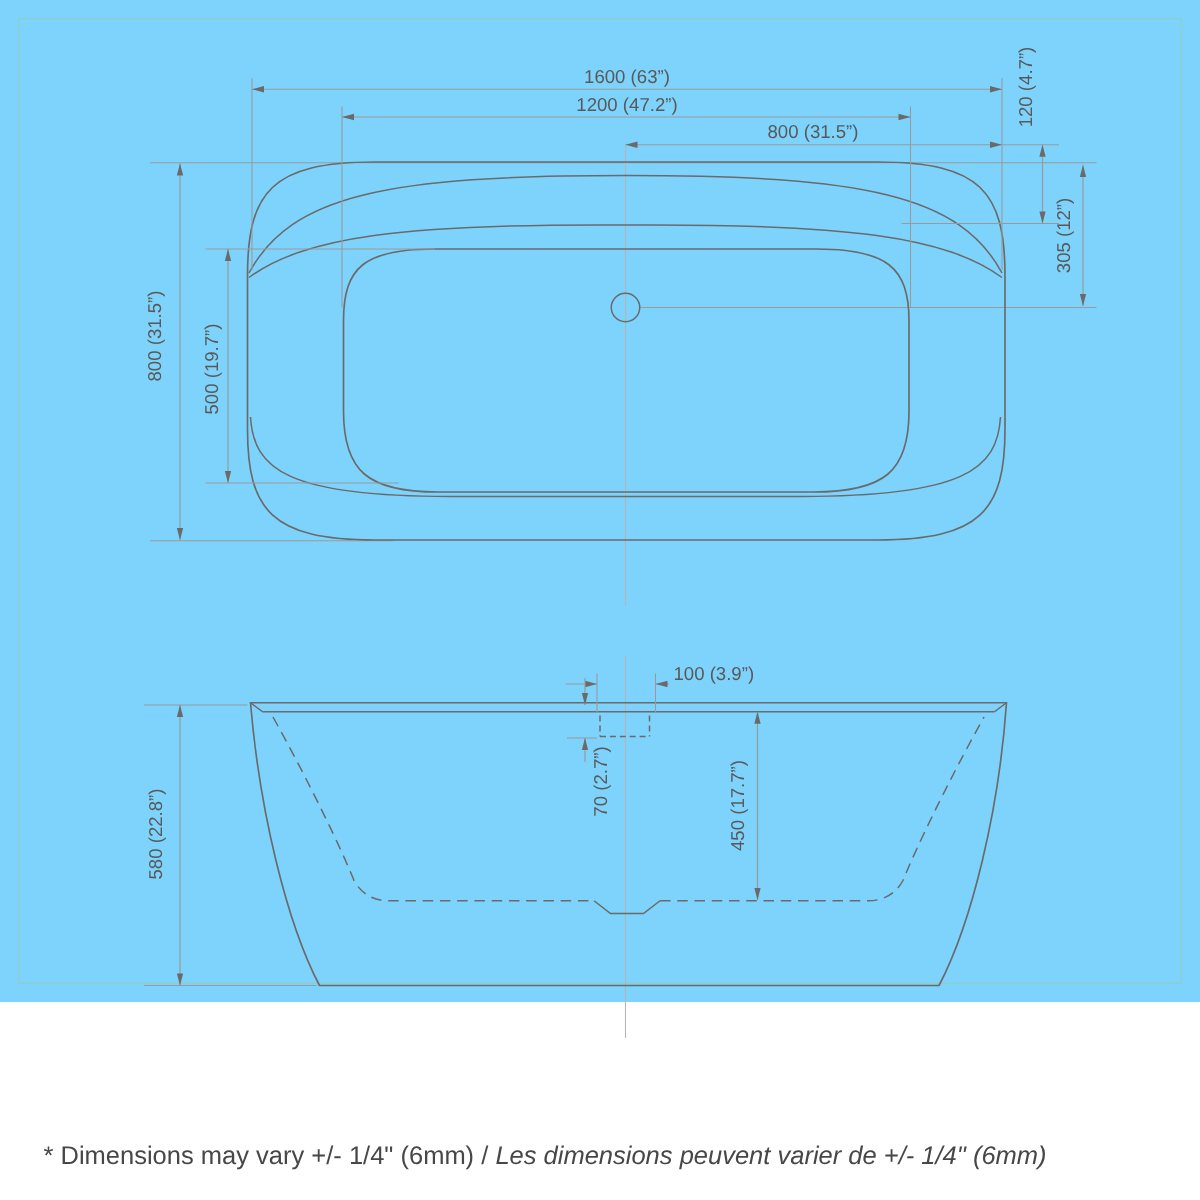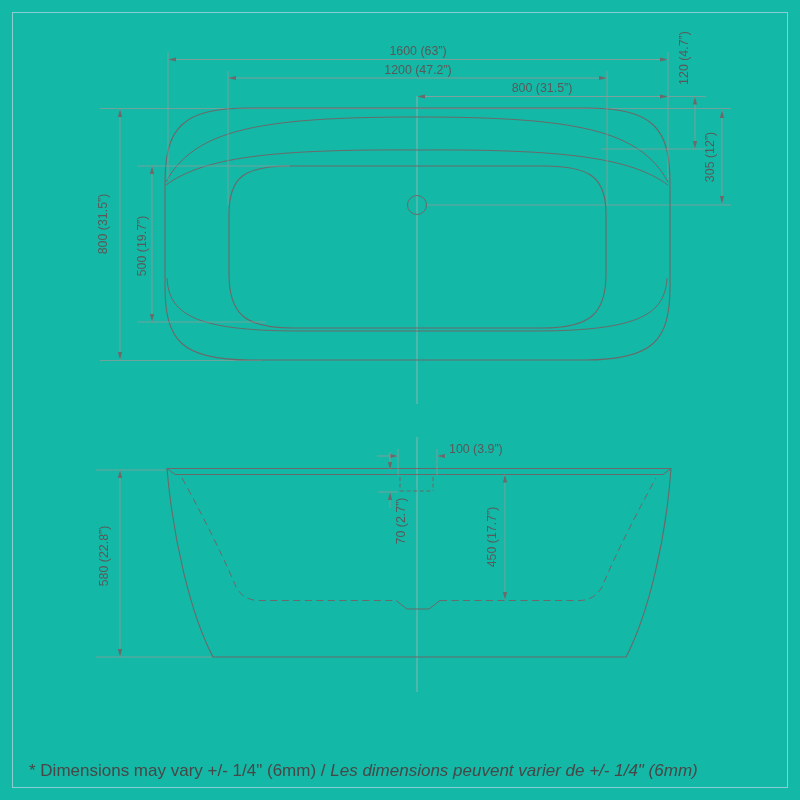--- a/index.html
+++ b/index.html
@@ -1,16 +1,16 @@
 <!DOCTYPE html>
 <html><head>
 <meta charset="utf-8">
 <style>
   html,body{margin:0;padding:0;background:#fff;width:800px;height:800px;overflow:hidden;}
-  #stage{position:absolute;top:0;left:0;width:800px;height:800px;background:#14b8a6;}
+  #stage{position:absolute;top:0;left:0;width:800px;height:668px;background:#7dd3fc;}
   #frame{position:absolute;inset:12px;border:1.6px solid var(--frame,#8ccdd2);pointer-events:none;}
   svg{position:absolute;top:0;left:0;}
   .ln{fill:none;stroke:var(--line,#6a6a6a);stroke-width:1.1;}
   .ln2{fill:none;stroke:var(--line,#6a6a6a);stroke-width:1;}
   .dash{fill:none;stroke:var(--line,#707070);stroke-width:1;stroke-dasharray:7 4.5;}
   .dashf{fill:none;stroke:var(--line,#707070);stroke-width:1;stroke-dasharray:4 2.6;}
   .dim{fill:none;stroke:var(--dim,#9a9a9a);stroke-width:0.8;}
   .ext{fill:none;stroke:var(--dim,#a2a2a2);stroke-width:0.7;}
   .cl{fill:none;stroke:#b5b5b5;stroke-width:0.7;}
   .ah{fill:var(--line,#6a6a6a);stroke:none;}

